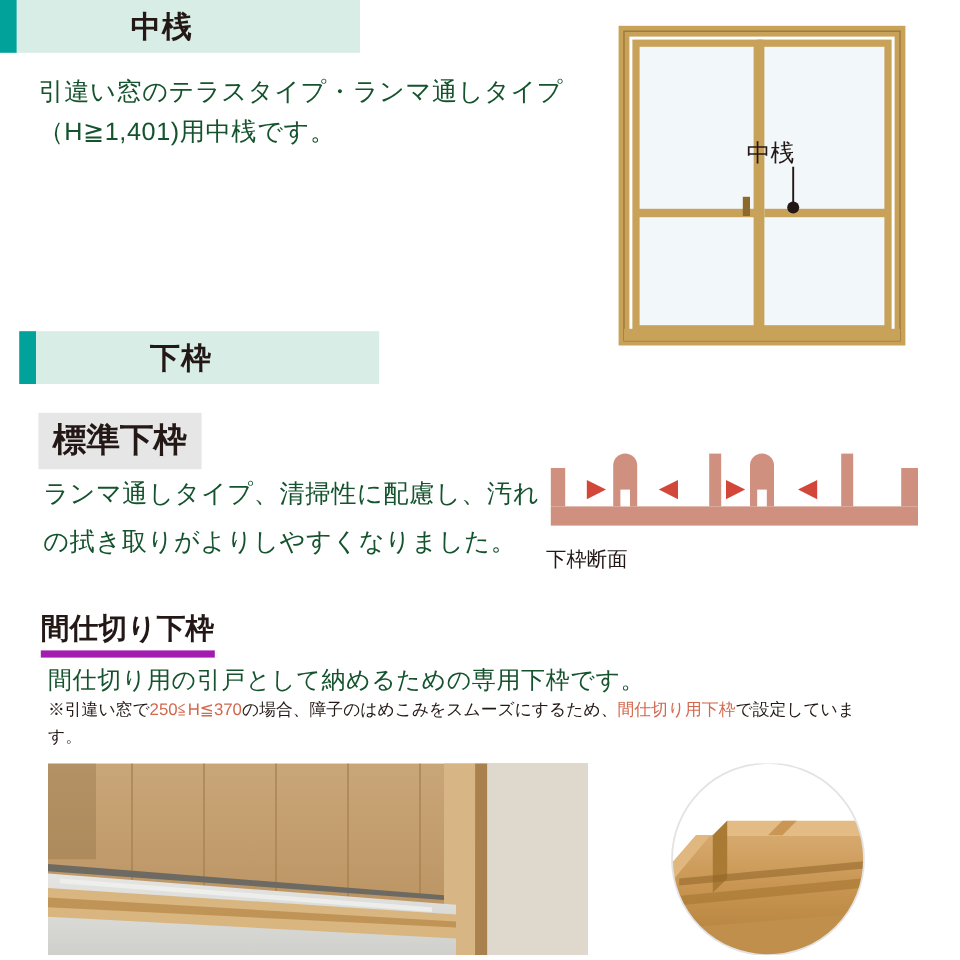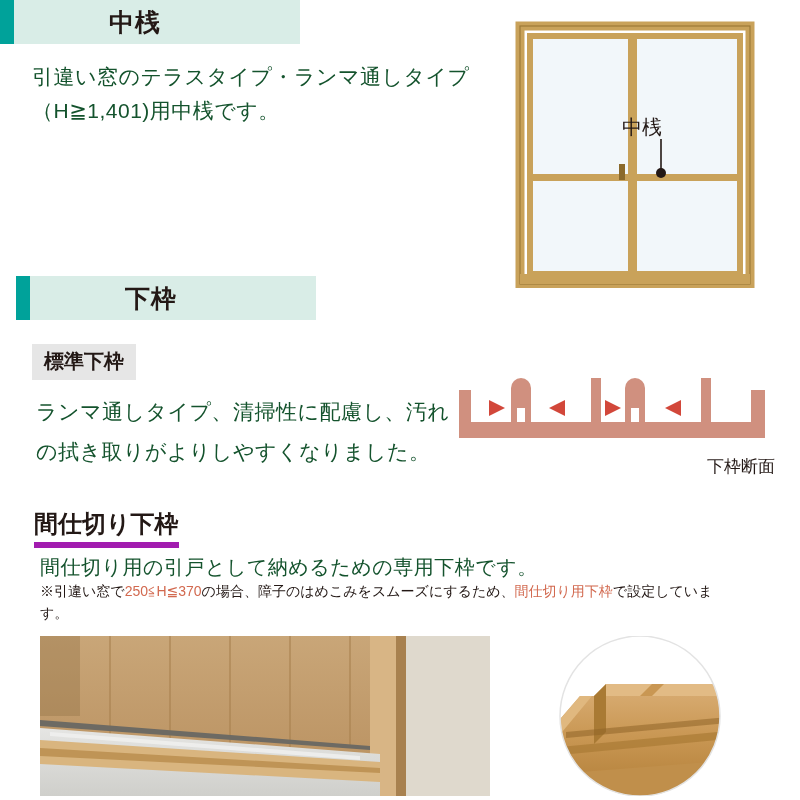--- a/index.html
+++ b/index.html
@@ -39,21 +39,21 @@
     line-height:34px;
     color:#14532d;
     letter-spacing:0.5px;
   }
   #copy-nakazan{left:32px;top:60px;width:440px;}
 
   
   .chip{
     position:absolute;
     background:#e6e6e6;
-    font-size:20px;font-weight:bold;
+    font-size:28px;font-weight:bold;
     padding:4px 12px 5px 12px;
     color:#231815;
   }
   #chip-hyojun{left:32px;top:344px;}
 
   #copy-hyojun{left:36px;top:392px;width:430px;font-size:21px;line-height:40px;}
 
   #head-majikiri{
     position:absolute;left:34px;top:508px;font-size:24px;font-weight:bold;
     border-bottom:6px solid #a21caf;padding-bottom:2px;
@@ -65,21 +65,21 @@
     font-size:14px;line-height:22px;color:#231815;
   }
   .note .hl{color:#d2694f;}
 
   
   #window-illus{position:absolute;left:508px;top:16px;width:260px;height:272px;}
 
   
   #sill-illus{position:absolute;left:455px;top:360px;width:320px;height:120px;}
   #sill-caption{
-    position:absolute;left:455px;top:455px;width:320px;text-align:right;
+    position:absolute;left:455px;top:455px;width:320px;text-align:left;
     font-size:17px;color:#231815;
   }
 
   
   #photo-main{
     position:absolute;left:40px;top:636px;width:450px;height:160px;
     overflow:hidden;
   }
   #photo-round{
     position:absolute;left:520px;top:636px;width:240px;height:160px;

